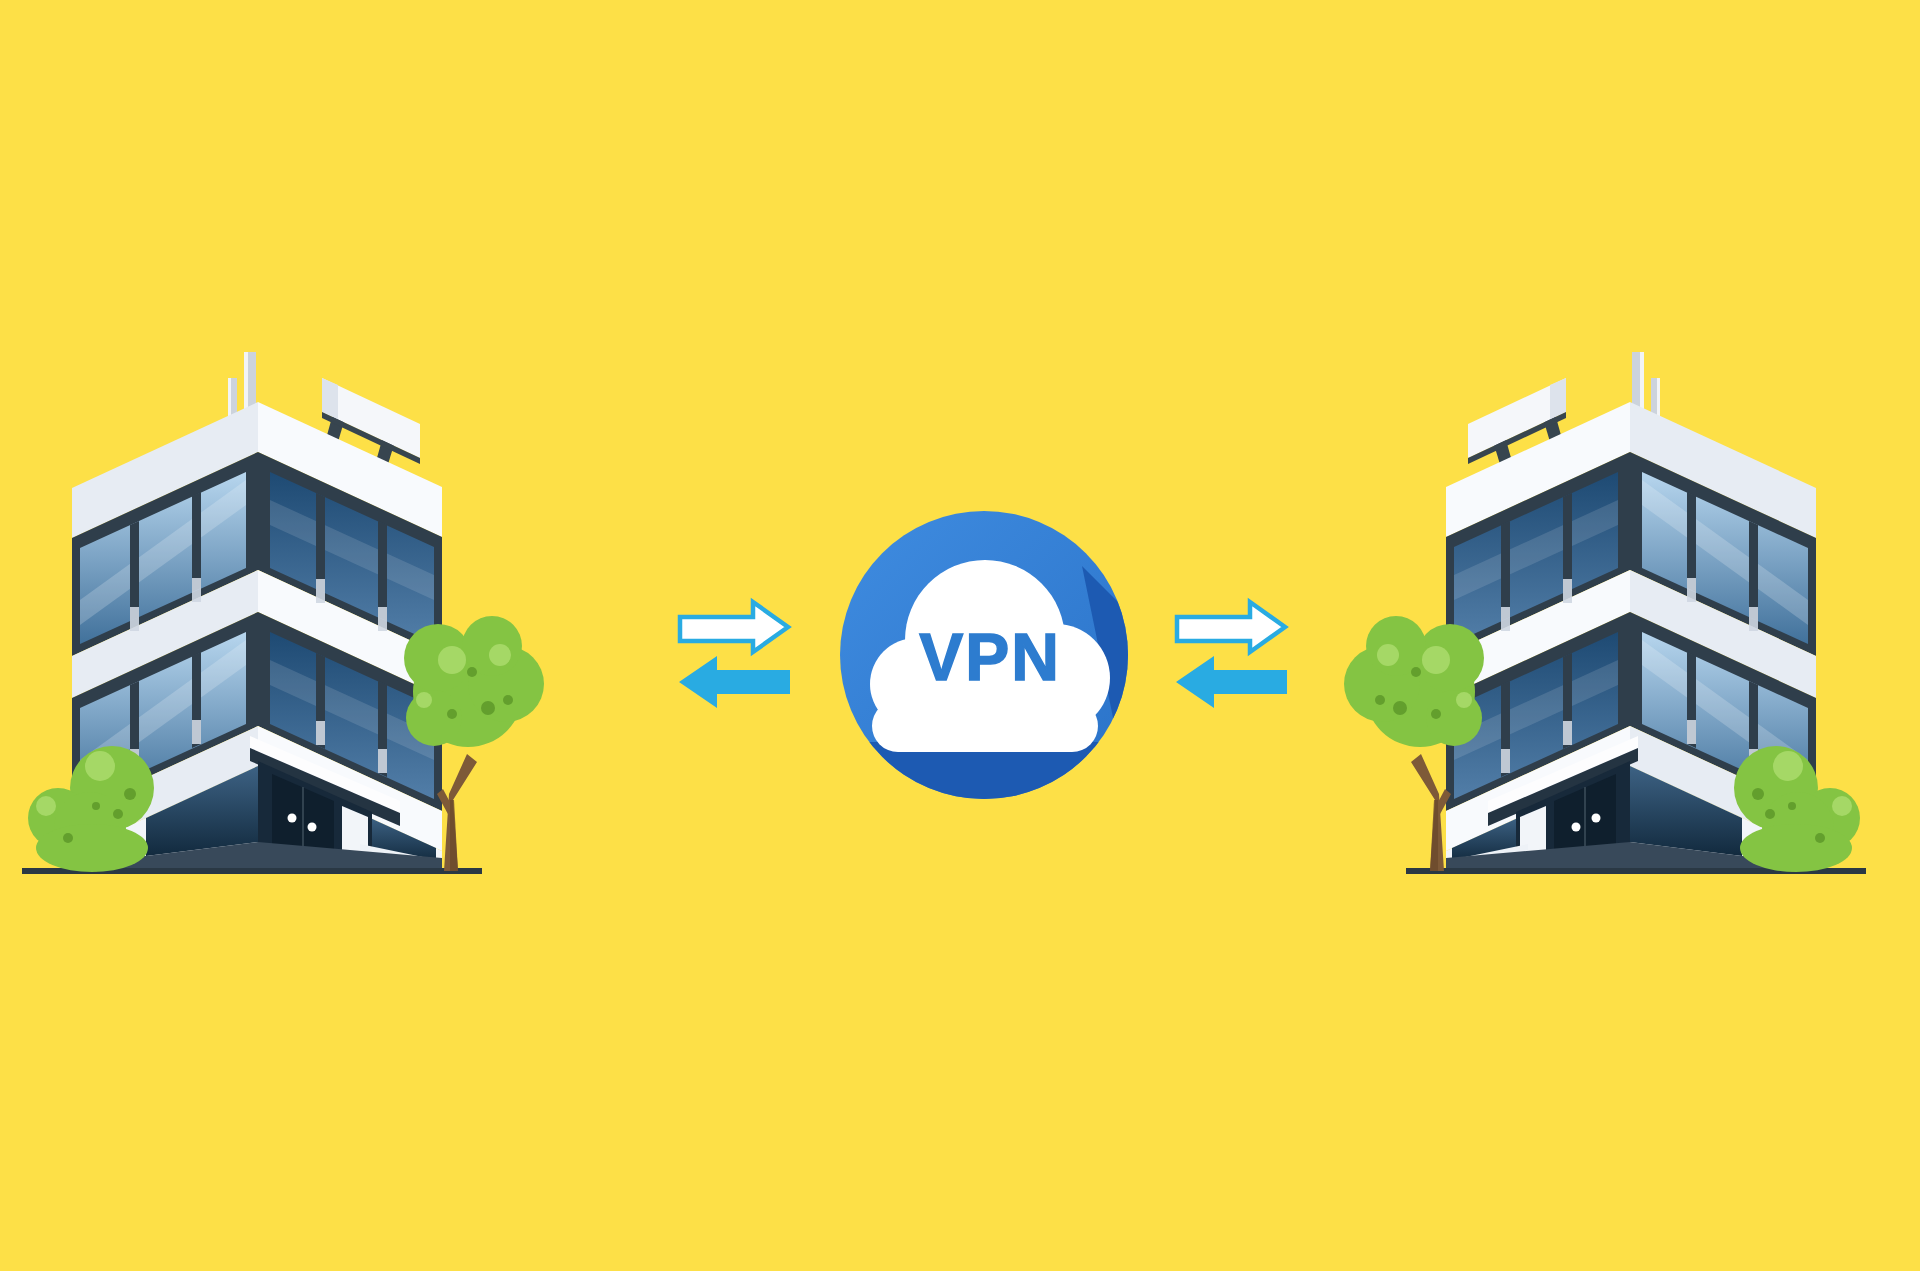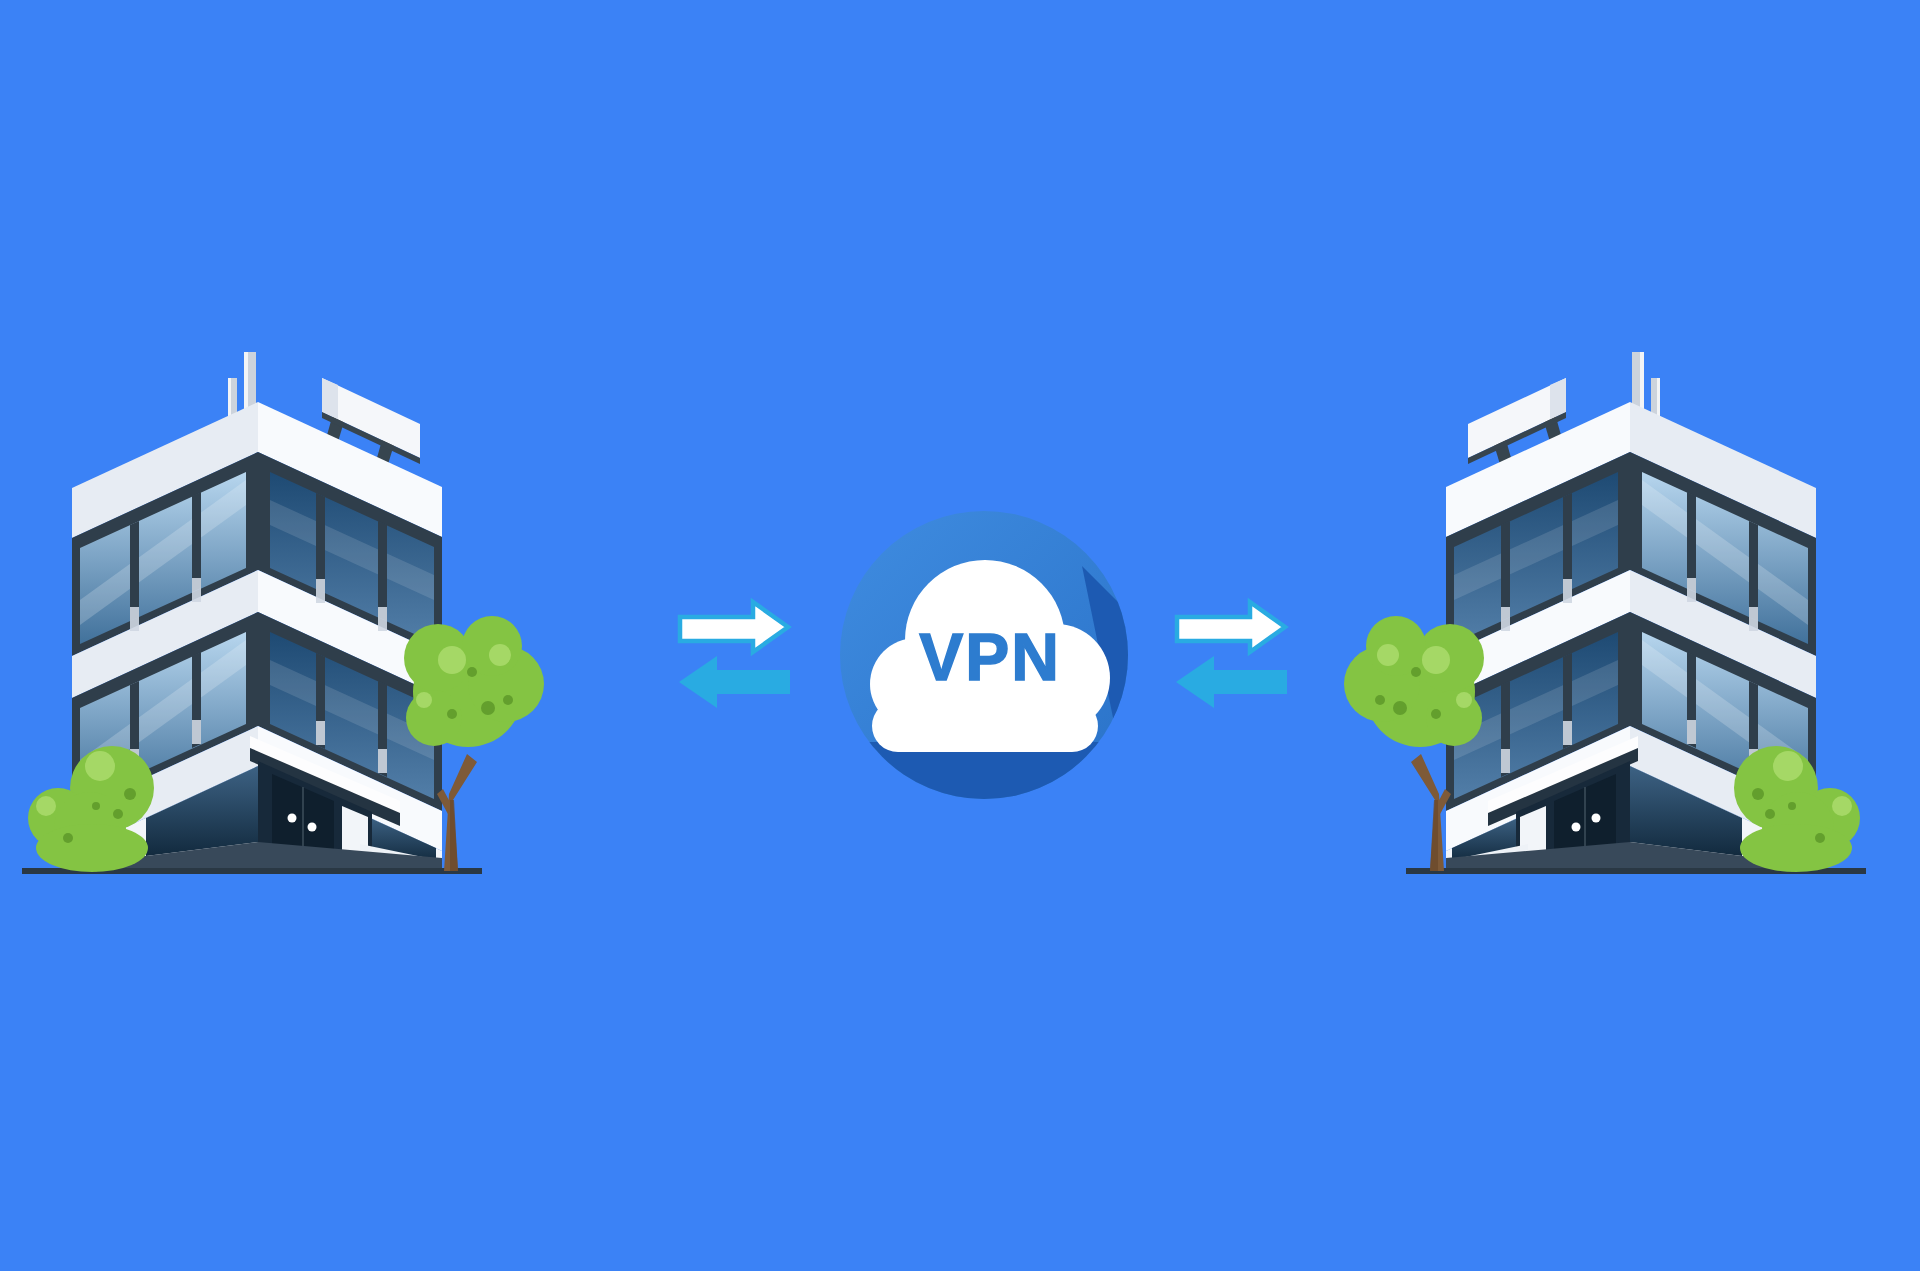--- a/index.html
+++ b/index.html
@@ -1,18 +1,18 @@
 <!DOCTYPE html>
 <html style="--arrow-cyan: #29abe2; --badge-blue: #2a72c8; --badge-blue-light: #3f8ce0; --badge-shadow: #1c58b0; --cloud-white: #ffffff; --vpn-text-blue: #2d7ccf; --band-left: #e7ecf3; --band-right: #f8fafd; --wall-bright: #f2f5f9; --frame-dark: #2f3e4b; --glass-lt-top: #b7d6ee; --glass-lt-bot: #41719b; --glass-rt-top: #1e4a73; --glass-rt-bot: #527ea8; --glass-gr-top: #3d6284; --glass-gr-bot: #122a3e; --door-dark: #0f1f2d; --recess-dark: #17293a; --canopy-dark: #243442; --plinth-dark: #38495a; --ground-line: #2a3844; --tree-green: #84c443; --tree-green-light: #a5d866; --tree-green-dark: #639f2d; --trunk-brown: #7e5a38; --trunk-brown-dark: #6b4a2c; --antenna-gray: #ccd3dc; --sign-white: #f5f7fa; --sign-trim: #37454f; --pilaster-gray: #cfd7e2;"><head>
 <meta charset="utf-8">
 <title></title>
 <style>
   html, body { margin: 0; padding: 0; background: #ffffff; }
   .page {
-    width: 1920px; height: 1271px; background: #3b82f6;
+    width: 1920px; height: 1271px; background: #fde047;
     position: relative; overflow: hidden;
     font-family: "Liberation Sans", sans-serif;
   }
   .scene-svg { display: block; width: 1920px; height: 1271px; }
   .vpn-label {
     font-family: "Liberation Sans", sans-serif;
     font-weight: bold;
     letter-spacing: 2px;
   }
 </style>

